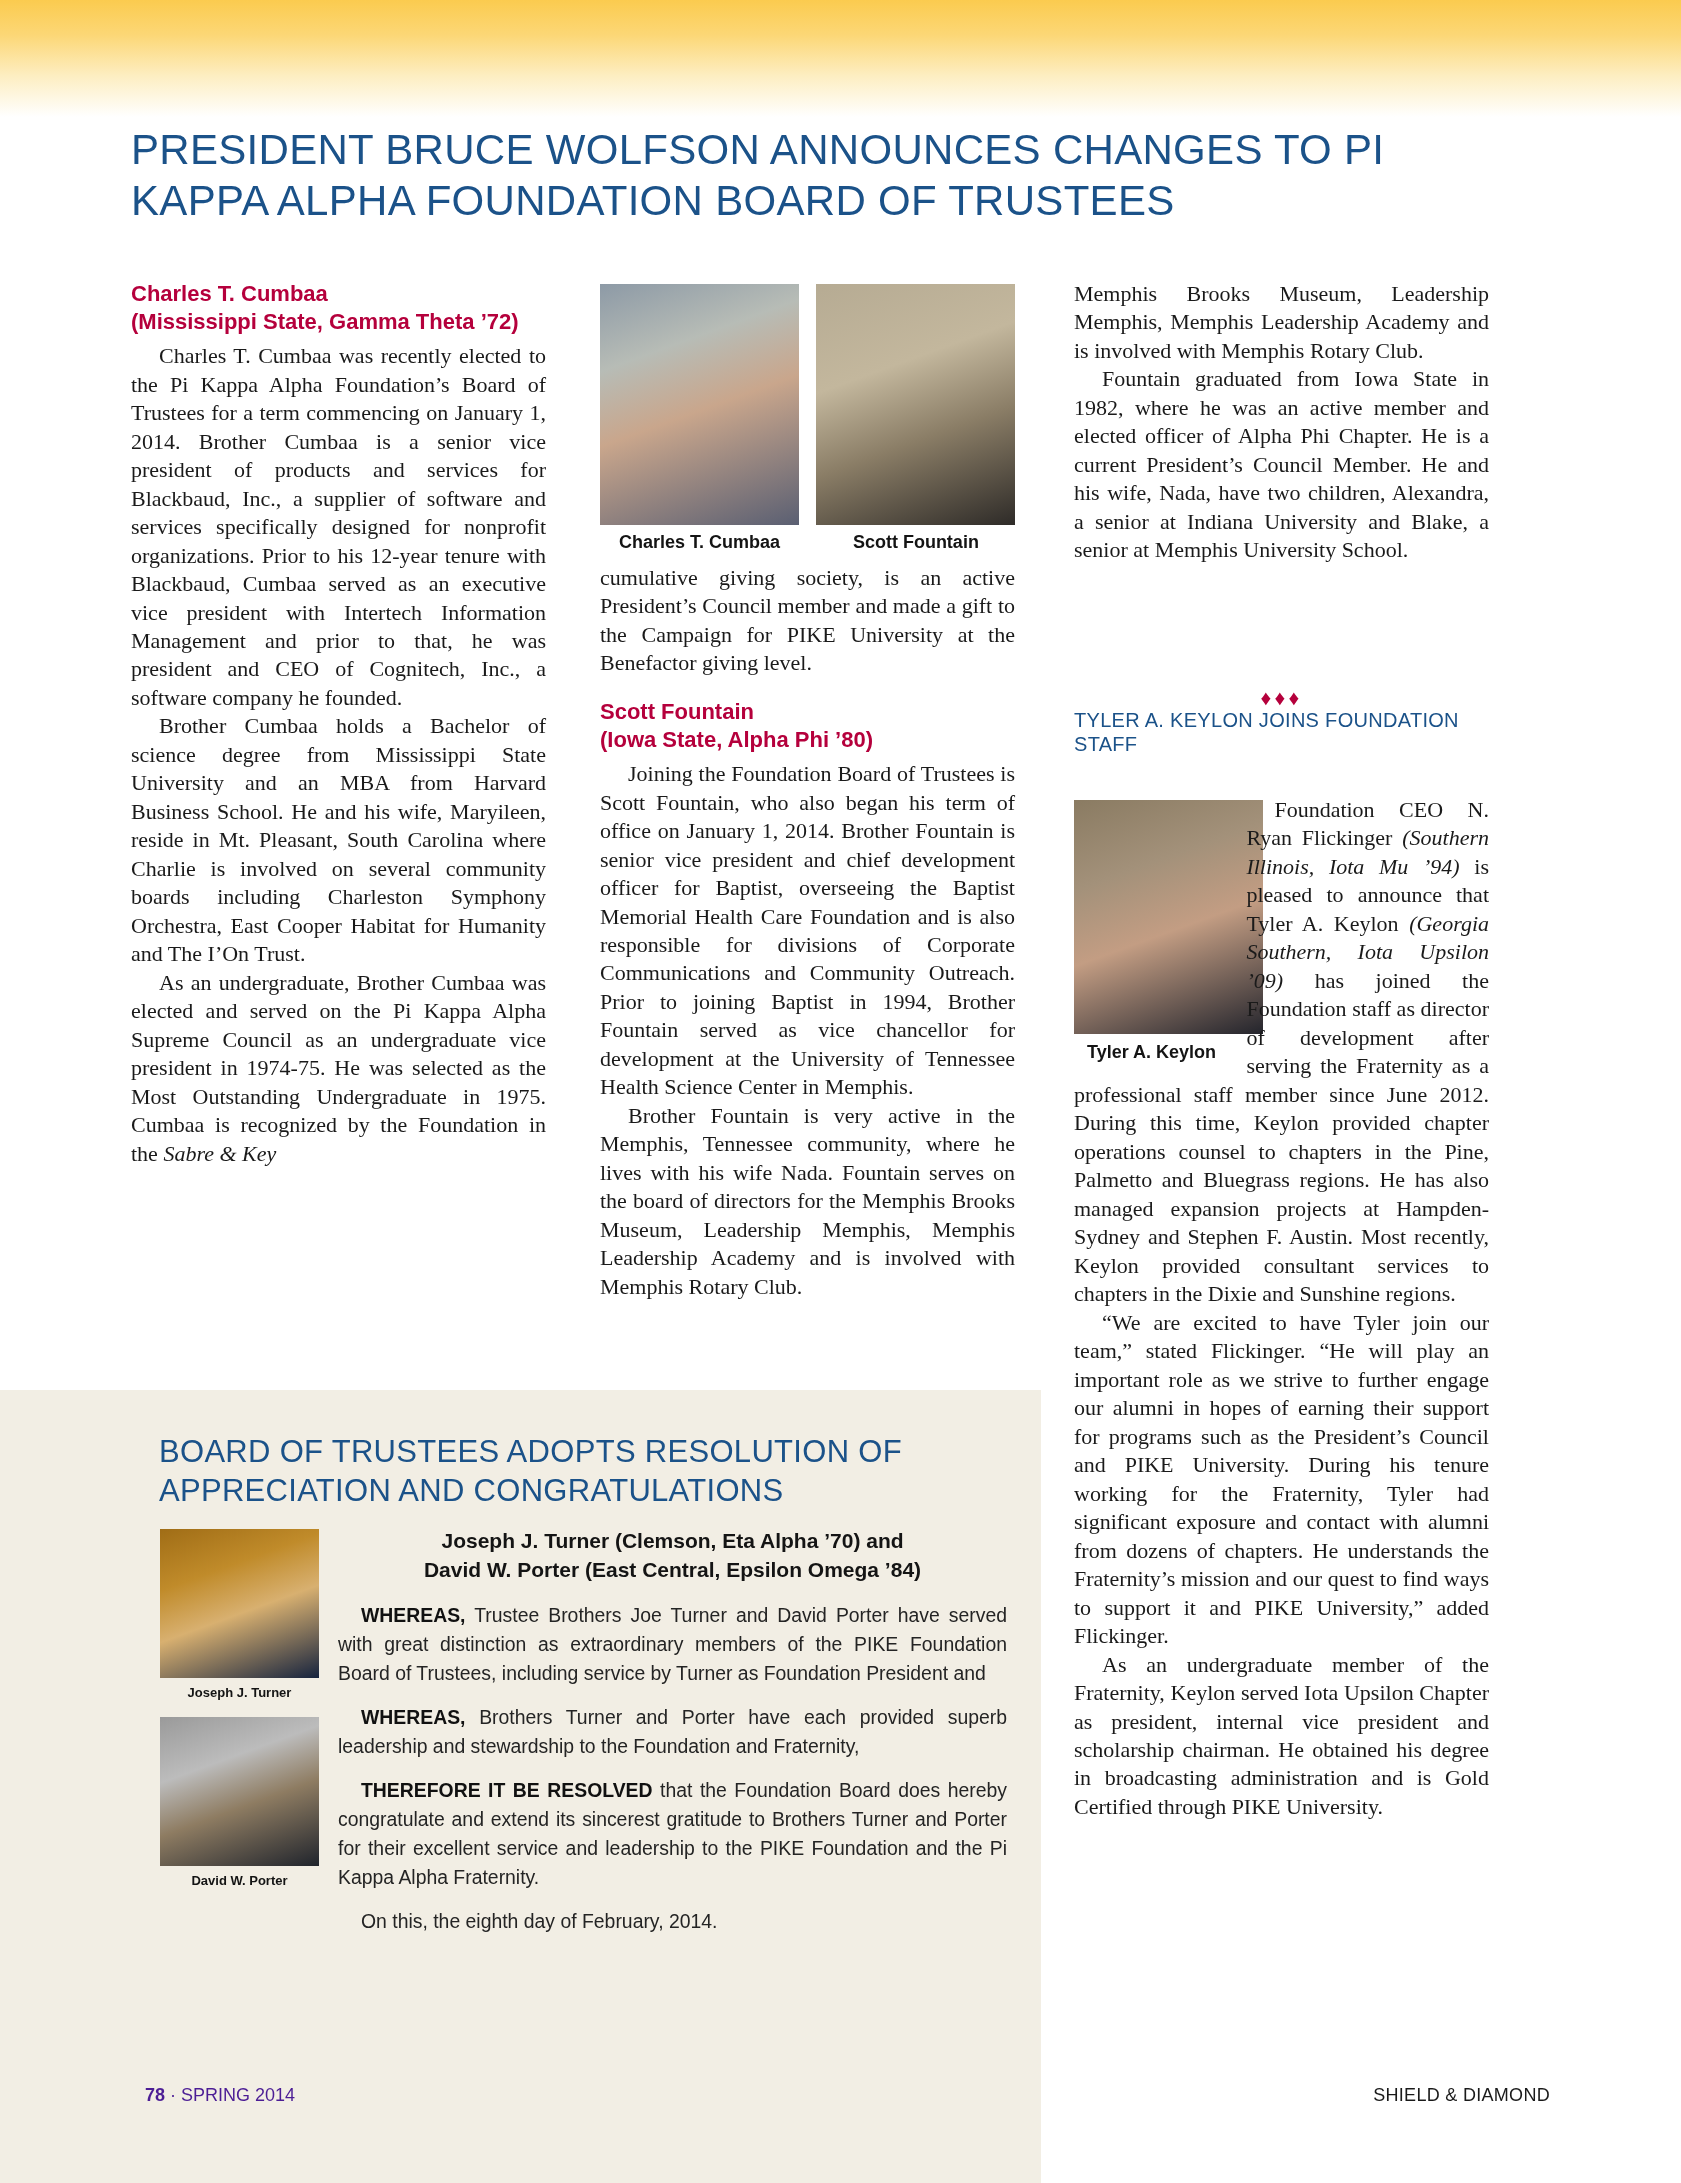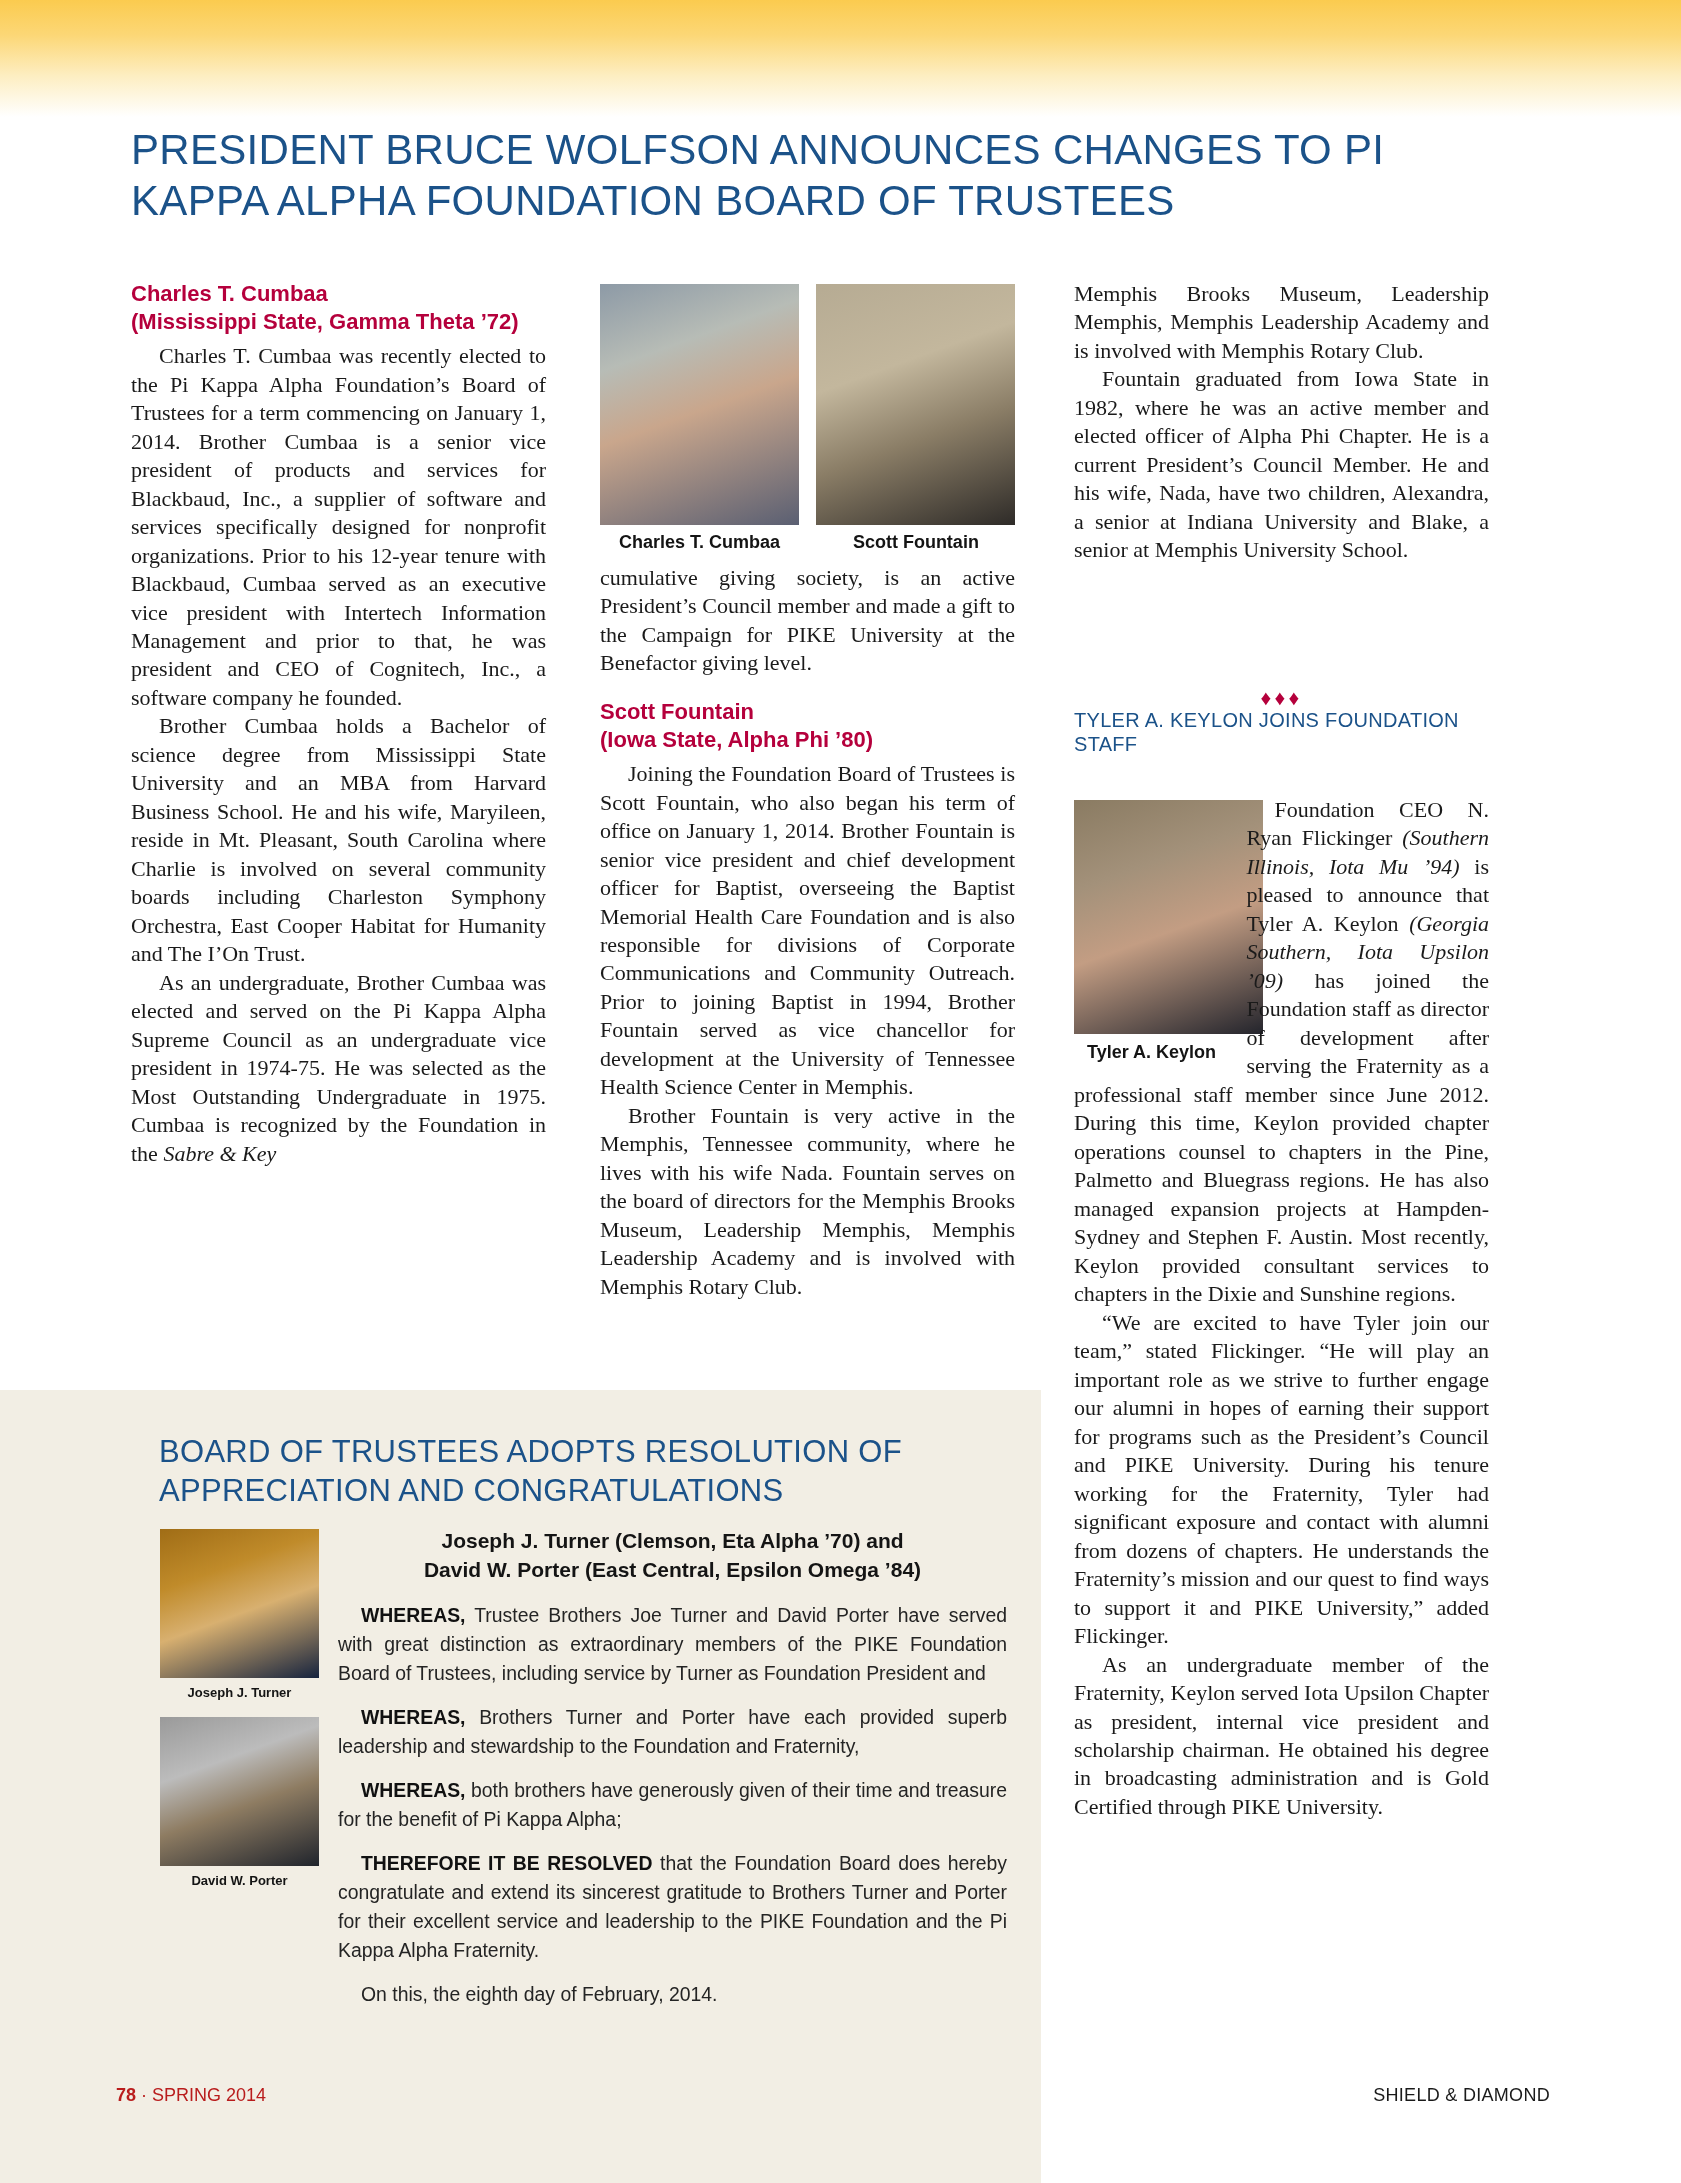--- a/index.html
+++ b/index.html
@@ -207,25 +207,25 @@
   .res-body p.clause {
     margin: 0 0 14.7px 0;
     text-indent: 23px;
   }
   .res-body p.clause:last-child { margin-bottom: 12px; }
   .res-body .lead { font-weight: bold; color: #111111; }
 
   
   .footer-left {
     position: absolute;
-    left: 116px;
+    left: 145px;
     top: 2085px;
     font-family: "Liberation Sans", sans-serif;
     font-size: 18px;
-    color: #b91c1c;
+    color: #4c1d95;
   }
   .footer-left .pg { font-weight: bold; }
   .footer-right {
     position: absolute;
     right: 131px;
     top: 2085px;
     font-family: "Liberation Sans", sans-serif;
     font-size: 18px;
     color: #1a1a1a;
     letter-spacing: 0.3px;
@@ -299,21 +299,20 @@
     <div class="res-cap">David W. Porter</div>
   </div>
 
   <div class="res-body">
     <div class="res-names">
       <span>Joseph J. Turner (Clemson, Eta Alpha ’70) and</span><br>
       <span>David W. Porter (East Central, Epsilon Omega ’84)</span>
     </div>
     <p class="clause"><span class="lead">WHEREAS,</span><span> Trustee Brothers Joe Turner and David Porter have served with great distinction as extraordinary members of the PIKE Foundation Board of Trustees, including service by Turner as Foundation President and</span></p>
     <p class="clause"><span class="lead">WHEREAS,</span><span> Brothers Turner and Porter have each provided superb leadership and stewardship to the Foundation and Fraternity,</span></p>
-    <p class="clause"><span class="lead">WHEREAS,</span><span> both brothers have generously given of their time and treasure for the benefit of Pi Kappa Alpha;</span></p>
     <p class="clause"><span class="lead">THEREFORE IT BE RESOLVED</span><span> that the Foundation Board does hereby congratulate and extend its sincerest gratitude to Brothers Turner and Porter for their excellent service and leadership to the PIKE Foundation and the Pi Kappa Alpha Fraternity.</span></p>
     <p class="clause"><span>On this, the eighth day of February, 2014.</span></p>
   </div>
 
   <div class="footer-left">
     <span class="pg">78</span>
     <span>· SPRING 2014</span>
   </div>
   <div class="footer-right">SHIELD &amp; DIAMOND</div>
 

